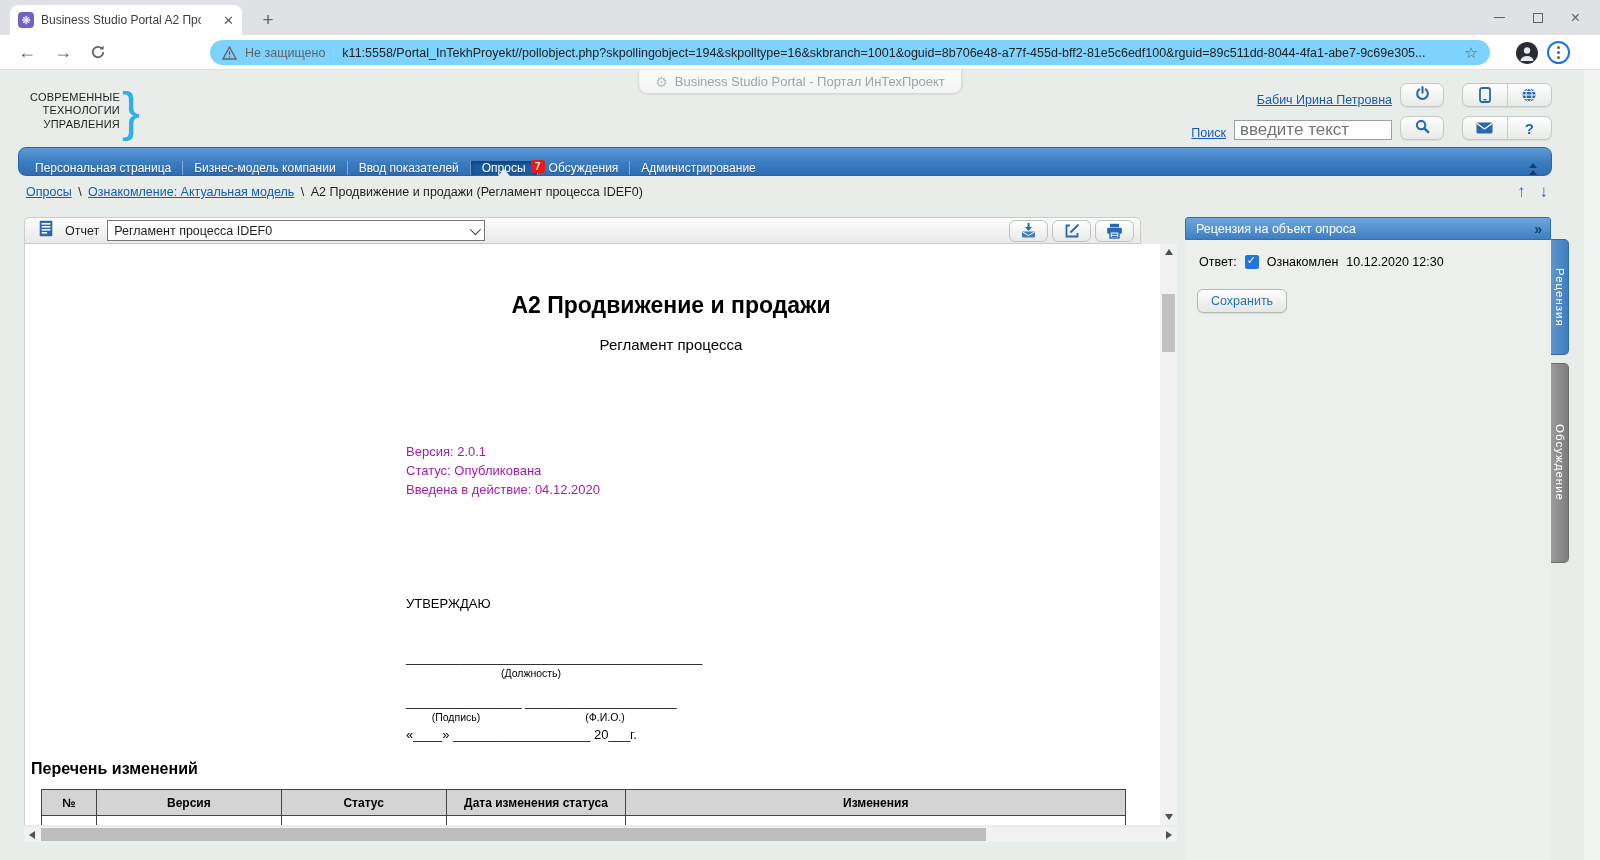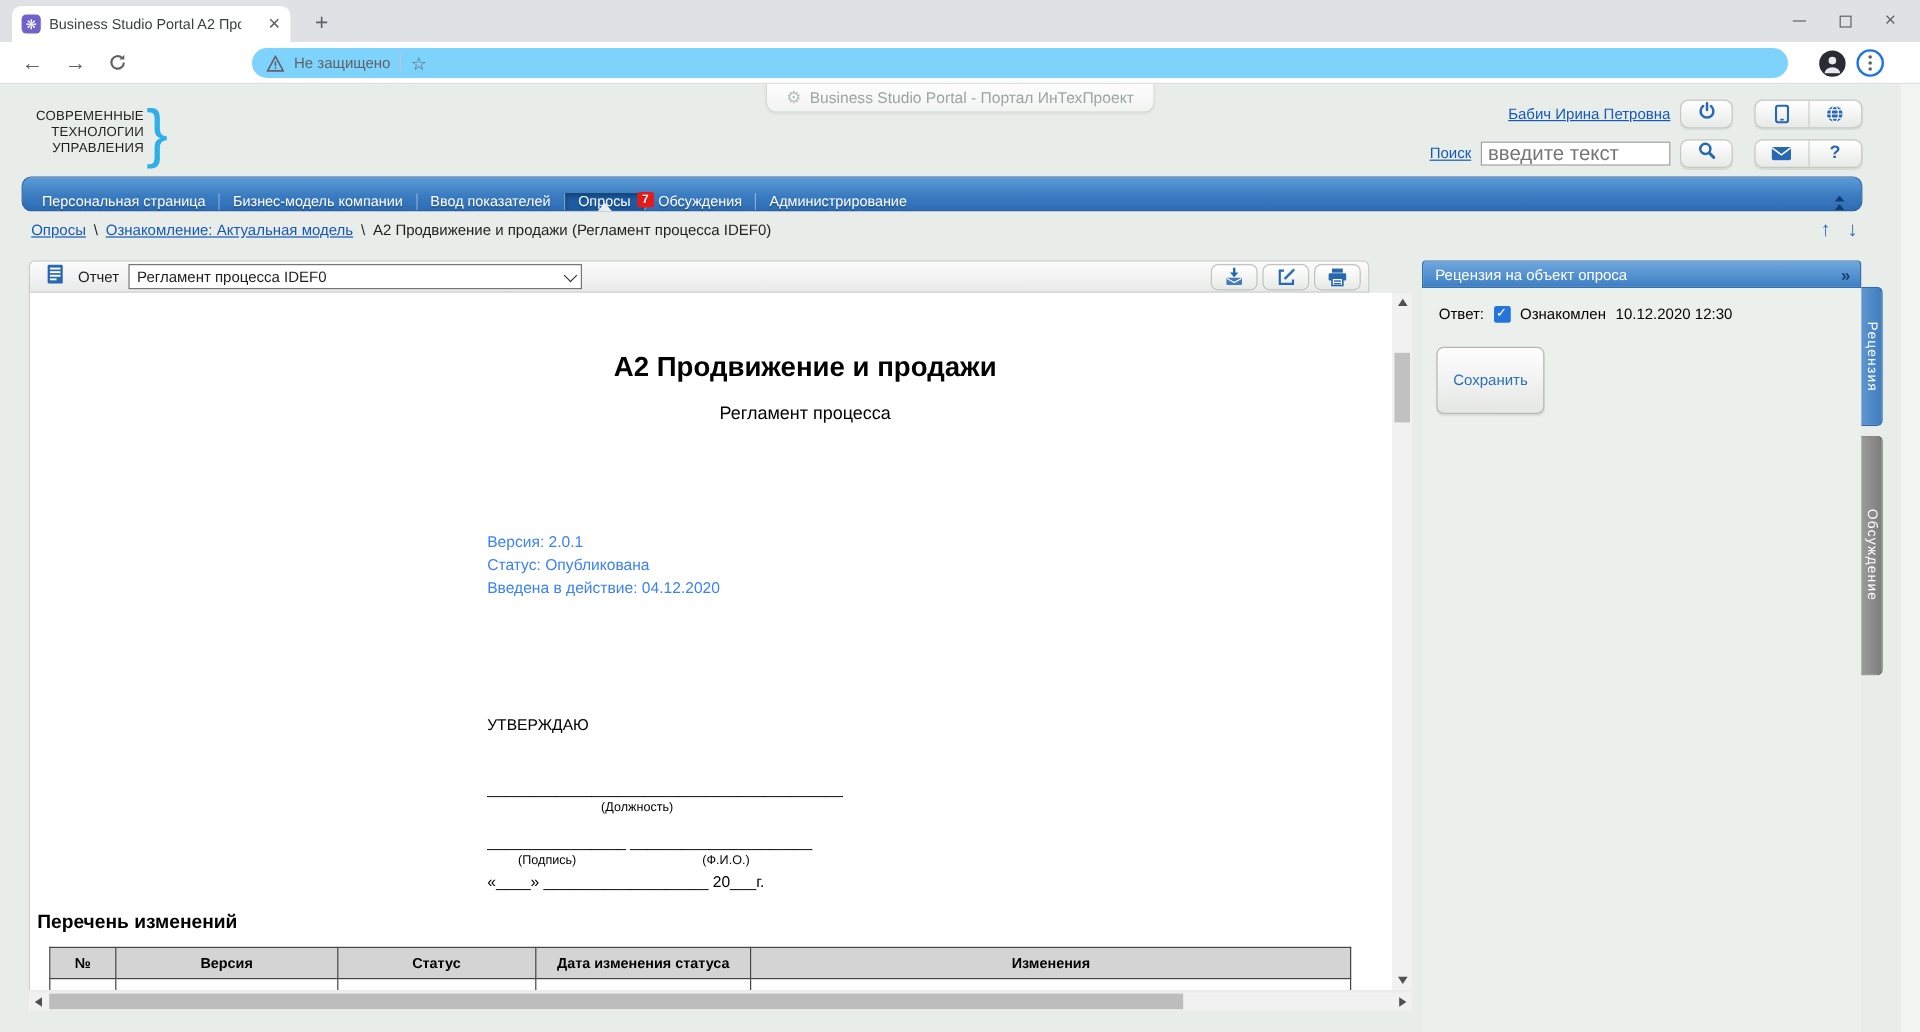--- a/index.html
+++ b/index.html
@@ -43,21 +43,21 @@
   .pageheader { position:absolute; left:0; top:70px; width:1600px; height:77px; background:#E9EDE9; }
   .logo { position:absolute; left:30px; top:16px; display:flex; align-items:center; }
   .logo-text { text-align:right; font-size:11px; color:#1E1E1E; line-height:13.5px; letter-spacing:0.2px; }
   .logo-brace { font-size:54px; color:#2FAFE8; font-weight:400; margin-left:2px; line-height:50px; }
   .portal-badge { position:absolute; left:50%; transform:translateX(-50%); top:0; height:24px;
                   background:linear-gradient(#FDFDFD,#F1F3F1); border:1px solid #D7DBD7; border-top:none;
                   border-radius:0 0 9px 9px; display:flex; align-items:center; gap:7px; padding:0 16px; box-shadow:0 1px 2px rgba(0,0,0,.06); }
   .portal-badge .gear { color:#B6BEBA; font-size:14px; }
   .portal-badge .txt { color:#9BA5A1; font-size:13px; white-space:nowrap; }
   .hdr-right { position:absolute; right:48px; top:12px; width:560px; }
-  .hdr-row { display:flex; align-items:center; justify-content:flex-end; gap:8px; margin-bottom:8px; height:25px; }
+  .hdr-row { display:flex; align-items:flex-end; justify-content:flex-end; gap:8px; margin-bottom:8px; height:25px; }
   a.blue-link { color:#1659B5; font-size:12.5px; text-decoration:underline; cursor:pointer; }
   .hbtn { height:24px; background:linear-gradient(#FFFFFF,#E7EAE7); border:1px solid #C3C9C3; border-radius:7px;
           display:flex; align-items:center; justify-content:center; padding:0 12px; box-shadow:0 1px 1px rgba(0,0,0,.08); cursor:pointer; }
   .hbtn-single { width:44px; }
   .hbtn-group { display:flex; width:90px; padding:0; }
   .hbtn-group .cell { flex:1; display:flex; align-items:center; justify-content:center; height:100%; }
   .hbtn-group .cell + .cell { border-left:1px solid #C9CEC9; }
   .gap14 { width:2px; }
   .search-input { width:158px; height:20px; border:1px solid #999FA5; background:#fff; font-size:17px; color:#8A8F94; padding:0 5px;
                   font-family:"Liberation Sans",sans-serif; }
@@ -96,21 +96,21 @@
                      transform:rotate(45deg) translateY(-2px); }
   .tb-actions { margin-left:auto; display:flex; gap:4px; padding-right:6px; }
   .tbtn { width:39px; height:22px; background:linear-gradient(#FFFFFF,#E7EAE7); border:1px solid #BFC4BF; border-radius:6px;
           display:flex; align-items:center; justify-content:center; cursor:pointer; }
 
   
   .docwrap { position:absolute; left:24px; top:244px; width:1136px; height:581px; background:#FFFFFF;
              border-left:1px solid #CDCDCD; overflow:hidden; }
   .doc-title { position:absolute; left:356px; top:48px; width:580px; text-align:center; font-size:23px; font-weight:bold; color:#000; }
   .doc-subtitle { position:absolute; left:356px; top:92px; width:580px; text-align:center; font-size:15px; color:#000; }
-  .doc-meta { position:absolute; left:381px; top:198px; font-size:13px; color:#3b82f6; line-height:19px; }
+  .doc-meta { position:absolute; left:381px; top:198px; font-size:13px; color:#a21caf; line-height:19px; }
   .doc-approve { position:absolute; left:381px; top:352px; font-size:13px; color:#000; }
   .sig-line { font-size:13px; color:#000; letter-spacing:0; white-space:pre; }
   .sig1 { position:absolute; left:381px; top:406px; }
   .cap { font-size:10.5px; color:#000; text-align:center; }
   .cap1 { position:absolute; left:381px; top:423px; width:250px; }
   .sig2a { position:absolute; left:381px; top:450px; }
   .cap2 { position:absolute; left:381px; top:467px; width:100px; }
   .sig2b { position:absolute; left:500px; top:450px; }
   .cap3 { position:absolute; left:500px; top:467px; width:160px; }
   .dateline { position:absolute; left:381px; top:483px; font-size:13px; color:#000; white-space:pre; }
@@ -136,21 +136,21 @@
 
   
   .panel { position:absolute; left:1185px; top:217px; width:366px; height:752px; background:#ECF0ED; }
   .panel-hdr { height:23px; background:linear-gradient(180deg,#6FA7DC,#3D7FC4); border:1px solid #3570AE; border-radius:3px 3px 0 0;
                display:flex; align-items:center; padding:0 10px; }
   .panel-hdr .ttl { color:#FFFFFF; font-size:12.5px; }
   .panel-hdr .coll { margin-left:auto; color:#14406F; font-weight:bold; font-size:14px; letter-spacing:-2px; cursor:pointer; }
   .answer-row { position:absolute; left:14px; top:38px; display:flex; align-items:center; gap:8px; font-size:12.5px; color:#000; }
   .chkbox { width:14px; height:14px; background:#2574DB; border-radius:2px; position:relative; cursor:pointer; }
   .chkbox::after { content:"✓"; position:absolute; left:2px; top:-1px; color:#fff; font-size:11px; font-weight:bold; }
-  .save-btn { position:absolute; left:12px; top:72px; padding:20px 13px; font-size:12.5px; color:#2C6FB7;
+  .save-btn { position:absolute; left:12px; top:72px; padding:4px 13px; font-size:12.5px; color:#2C6FB7;
               background:linear-gradient(#FEFEFE,#E4E7E4); border:1px solid #B2B8B2; border-radius:6px; cursor:pointer;
               box-shadow:0 1px 1px rgba(0,0,0,.08); font-family:"Liberation Sans",sans-serif; }
 
   
   .side-tab { position:absolute; left:1551px; width:18px; border-radius:0 5px 5px 0; display:flex; align-items:center;
               justify-content:center; cursor:pointer; }
   .side-tab span { writing-mode:vertical-rl; color:#FFFFFF; font-size:11.5px; letter-spacing:1px; white-space:nowrap; }
   .tab-review { top:239px; height:116px; background:linear-gradient(90deg,#5E97D0,#3F7DC0); border:1px solid #2E6AA8; border-left:none; }
   .tab-discuss { top:363px; height:200px; background:linear-gradient(90deg,#9C9C9C,#7D7D7D); border:1px solid #6E6E6E; border-left:none; }
 
@@ -185,20 +185,21 @@
   <div class="addrpill">
     <span class="warn">
       <svg width="15" height="14" viewBox="0 0 15 14">
           <path d="M7.5 1 L14 13 H1 Z" fill="none" stroke="#5F6368" stroke-width="1.4"></path>
           <rect x="6.9" y="5.2" width="1.3" height="4" fill="#5F6368"></rect>
           <rect x="6.9" y="10.2" width="1.3" height="1.3" fill="#5F6368"></rect>
         </svg>
     </span>
     <span class="sec-label">Не защищено</span>
     <span class="pill-div"></span>
+    <span class="url-text">k11:5558/Portal_InTekhProyekt//pollobject.php?skpollingobject=194&amp;skpolltype=16&amp;skbranch=1001&amp;oguid=8b706e48-a77f-455d-bff2-81e5c6edf100&amp;rguid=89c511dd-8044-4fa1-abe7-9c69e305...</span>
     <span class="star">☆</span>
   </div>
   <div class="avatar">
     <svg width="18" height="18" viewBox="0 0 18 18">
         <circle cx="9" cy="6.5" r="3.2" fill="#E8EAED"></circle>
         <path d="M2.5 17a6.5 5 0 0 1 13 0z" fill="#E8EAED"></path>
       </svg>
   </div>
   <div class="kebab">
     <span class="kebab-dots">

